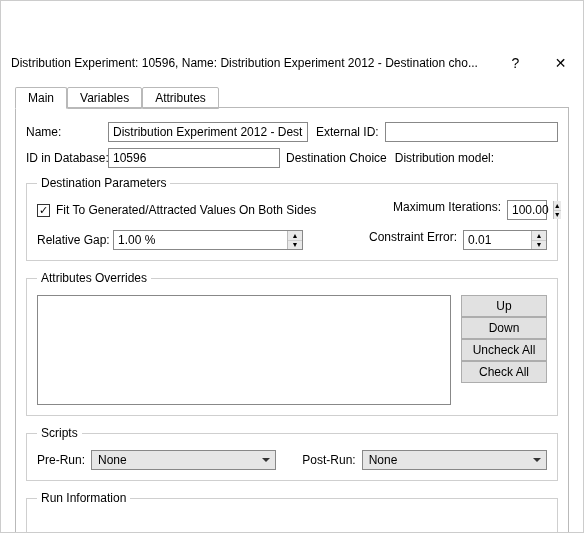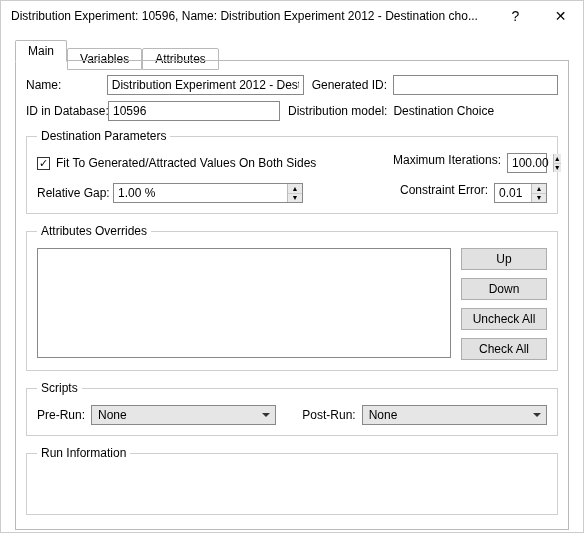--- a/index.html
+++ b/index.html
@@ -13,20 +13,21 @@
     height: 533px;
     overflow: hidden;
     border: 1px solid #ccc;
   }
   .titlebar {
     height: 30px;
     display: flex;
     align-items: center;
     padding: 0 0 0 10px;
     background: #fff;
+    margin-top: 47px;
   }
   .titlebar .title {
     flex: 1;
     white-space: nowrap;
     overflow: hidden;
     text-overflow: ellipsis;
   }
   .titlebar .btn {
     width: 45px;
     height: 30px;
@@ -58,21 +59,21 @@
     border-bottom: none;
     background: #fff;
     margin-right: 0px;
     position: relative;
     z-index: 1;
     border-radius: 2px 2px 0 0;
   }
   .tab.inactive {
     background: #fff;
     color: #000;
-    top: 8px;
+    top: 0px;
     z-index: 0;
     border-bottom: 1px solid #b9b9b9;
     margin-bottom: -1px;
   }
   .tab.active {
     background: #fff;
     border-bottom: 1px solid #fff;
     margin-bottom: -1px;
     z-index: 2;
   }
@@ -164,21 +165,20 @@
   .list-box {
     flex: 1;
     height: 110px;
     border: 1px solid #888;
     background: #fff;
   }
   .side-btns {
     width: 86px;
     display: flex;
     flex-direction: column;
-    gap: 8px;
   }
   button.win {
     height: 22px;
     border: 1px solid #adadad;
     background: #e1e1e1;
     font: inherit;
     padding: 0 6px;
     cursor: default;
   }
   .combo {
@@ -219,29 +219,29 @@
     <div class="tab active">Main</div>
     <div class="tab inactive">Variables</div>
     <div class="tab inactive">Attributes</div>
   </div>
 
   <div class="tabpane">
 
     <div class="row">
       <span class="lbl" style="width:76px">Name:</span>
       <input class="text" style="width: 200px;" value="Distribution Experiment 2012 - Destination choice">
-      <span class="lbl" style="margin-left:2px">Generated ID:</span>
+      <span class="lbl" style="margin-left:2px">External ID:</span>
       <input class="text" style="flex: 1 1 0%;" value="">
     </div>
 
     <div class="row">
       <span class="lbl" style="width:76px">ID in Database:</span>
       <input class="text" style="width: 172px;" value="10596">
+      <span class="lbl">Destination Choice</span>
       <span class="lbl" style="margin-left:2px">Distribution model:</span>
-      <span class="lbl">Destination Choice</span>
     </div>
 
     <fieldset>
       <legend>Destination Parameters</legend>
 
       <div class="dist-row" style="margin-bottom:10px">
         <div class="dist-left">
           <span class="checkbox">
             <span class="cb">✓</span>
             <span>Fit To Generated/Attracted Values On Both Sides</span>
@@ -265,21 +265,21 @@
           <div class="spin-wrap" style="width:190px">
             <span class="sval">1.00 %</span>
             <span class="arrows">
                 <div>▲</div>
                 <div>▼</div>
               </span>
           </div>
         </div>
         <div class="dist-right">
           <span class="lbl">Constraint Error:</span>
-          <div class="spin-wrap" style="width:53px">
+          <div class="spin-wrap" style="width:84px">
             <span class="sval">0.01</span>
             <span class="arrows">
                 <div>▲</div>
                 <div>▼</div>
               </span>
           </div>
         </div>
       </div>
     </fieldset>
 

